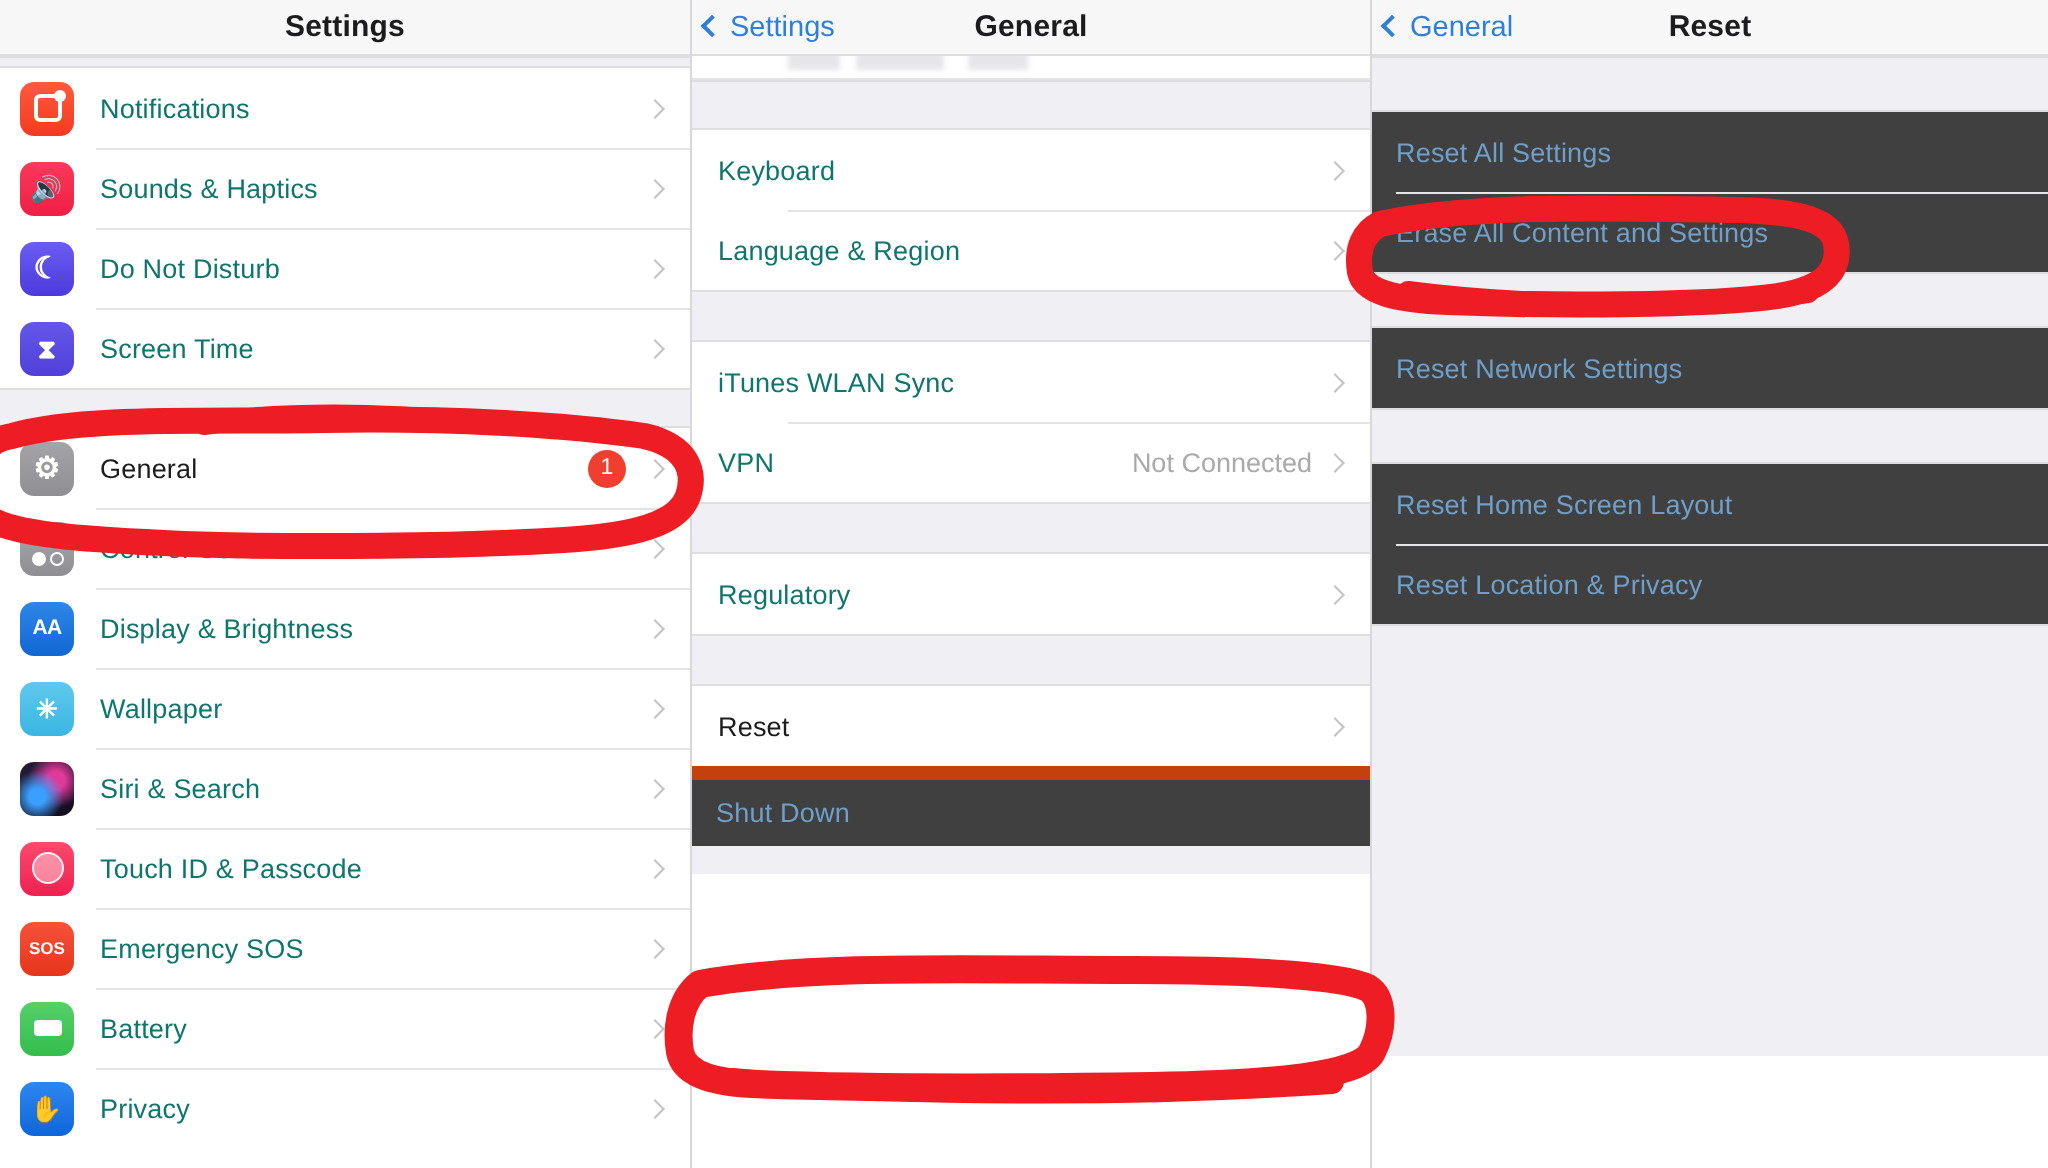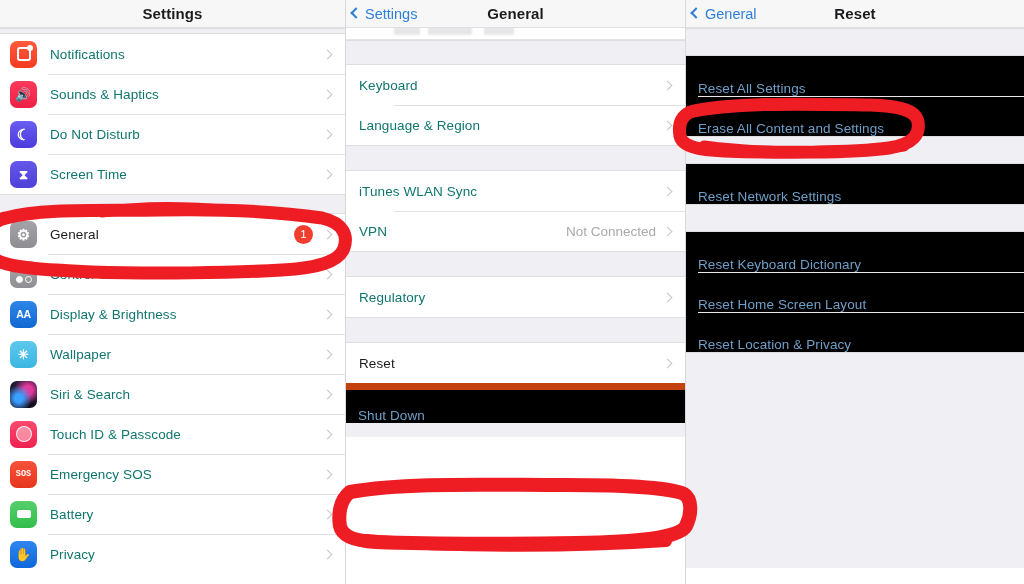--- a/index.html
+++ b/index.html
@@ -131,22 +131,22 @@
     color: #fff;
     font-size: 11.5px;
     font-weight: normal;
     display: flex; align-items: center; justify-content: center;
     margin-right: 11px;
   }
 
   
   .prow {
     position: relative;
-    display: flex; align-items: flex-end;
-    background: #000000;
+    display: flex; align-items: center;
+    background: #404040;
     height: 40px;
     padding-left: 12px;
     cursor: pointer;
   }
   .prow + .prow::before {
     content: "";
     position: absolute;
     left: 12px; right: 0; top: 0;
     height: 1px; background: #e8e8ea;
   }
@@ -192,21 +192,21 @@
   .ic-general { background: linear-gradient(180deg,#a3a3a8,#8e8e93); }
   .ic-control { background: linear-gradient(180deg,#a8a8ad,#8e8e93); }
   .ic-display { background: linear-gradient(180deg,#2f86e8,#1167d2); }
   .ic-wallpaper { background: linear-gradient(180deg,#5ec8ec,#3ab6e3); }
   .ic-siri {
     background: radial-gradient(circle at 32% 64%, #3aa0ff 0 16%, rgba(58,160,255,0) 52%),
                 radial-gradient(circle at 66% 34%, #e0399a 0 18%, rgba(224,57,154,0) 55%),
                 linear-gradient(150deg,#241c36,#120d1e);
   }
   .ic-touchid { background: linear-gradient(180deg,#fb4a6d,#ef2150); }
-  .ic-sos { background: linear-gradient(180deg,#f7523a,#e6351c); font-size: 8.5px; font-family: Liberation Mono, monospace; }
+  .ic-sos { background: linear-gradient(180deg,#f7523a,#e6351c); font-size: 8.5px; }
   .ic-battery { background: linear-gradient(180deg,#56d06a,#33bd4b); }
   .ic-privacy { background: linear-gradient(180deg,#2e87f0,#0f66da); }
   .glyph { font-size: 15px; line-height: 1; color: #fff; }
   .glyph.sm { font-size: 13px; }
   .pill { width: 14px; height: 8px; border-radius: 2px; background: #fff; }
   .aa { font-size: 10.5px; font-weight: bold; letter-spacing: -.3px; }
   .ctrl-g {
     width: 16px; height: 17px; position: relative;
   }
   .ctrl-g i {
@@ -461,23 +461,20 @@
 
       <div class="gap" style="height:28px"></div>
 
       <div class="prow">
         <span class="ptext">Reset Network Settings</span>
       </div>
 
       <div class="gap" style="height:28px"></div>
 
       <div class="prow">
-        <span class="ptext">Reset Keyboard Dictionary</span>
-      </div>
-      <div class="prow">
         <span class="ptext">Reset Home Screen Layout</span>
       </div>
       <div class="prow">
         <span class="ptext">Reset Location &amp; Privacy</span>
       </div>
 
       <div class="gap nb" style="height:216px;border-top:1px solid #dededf"></div>
 
     </div>
   </div>

